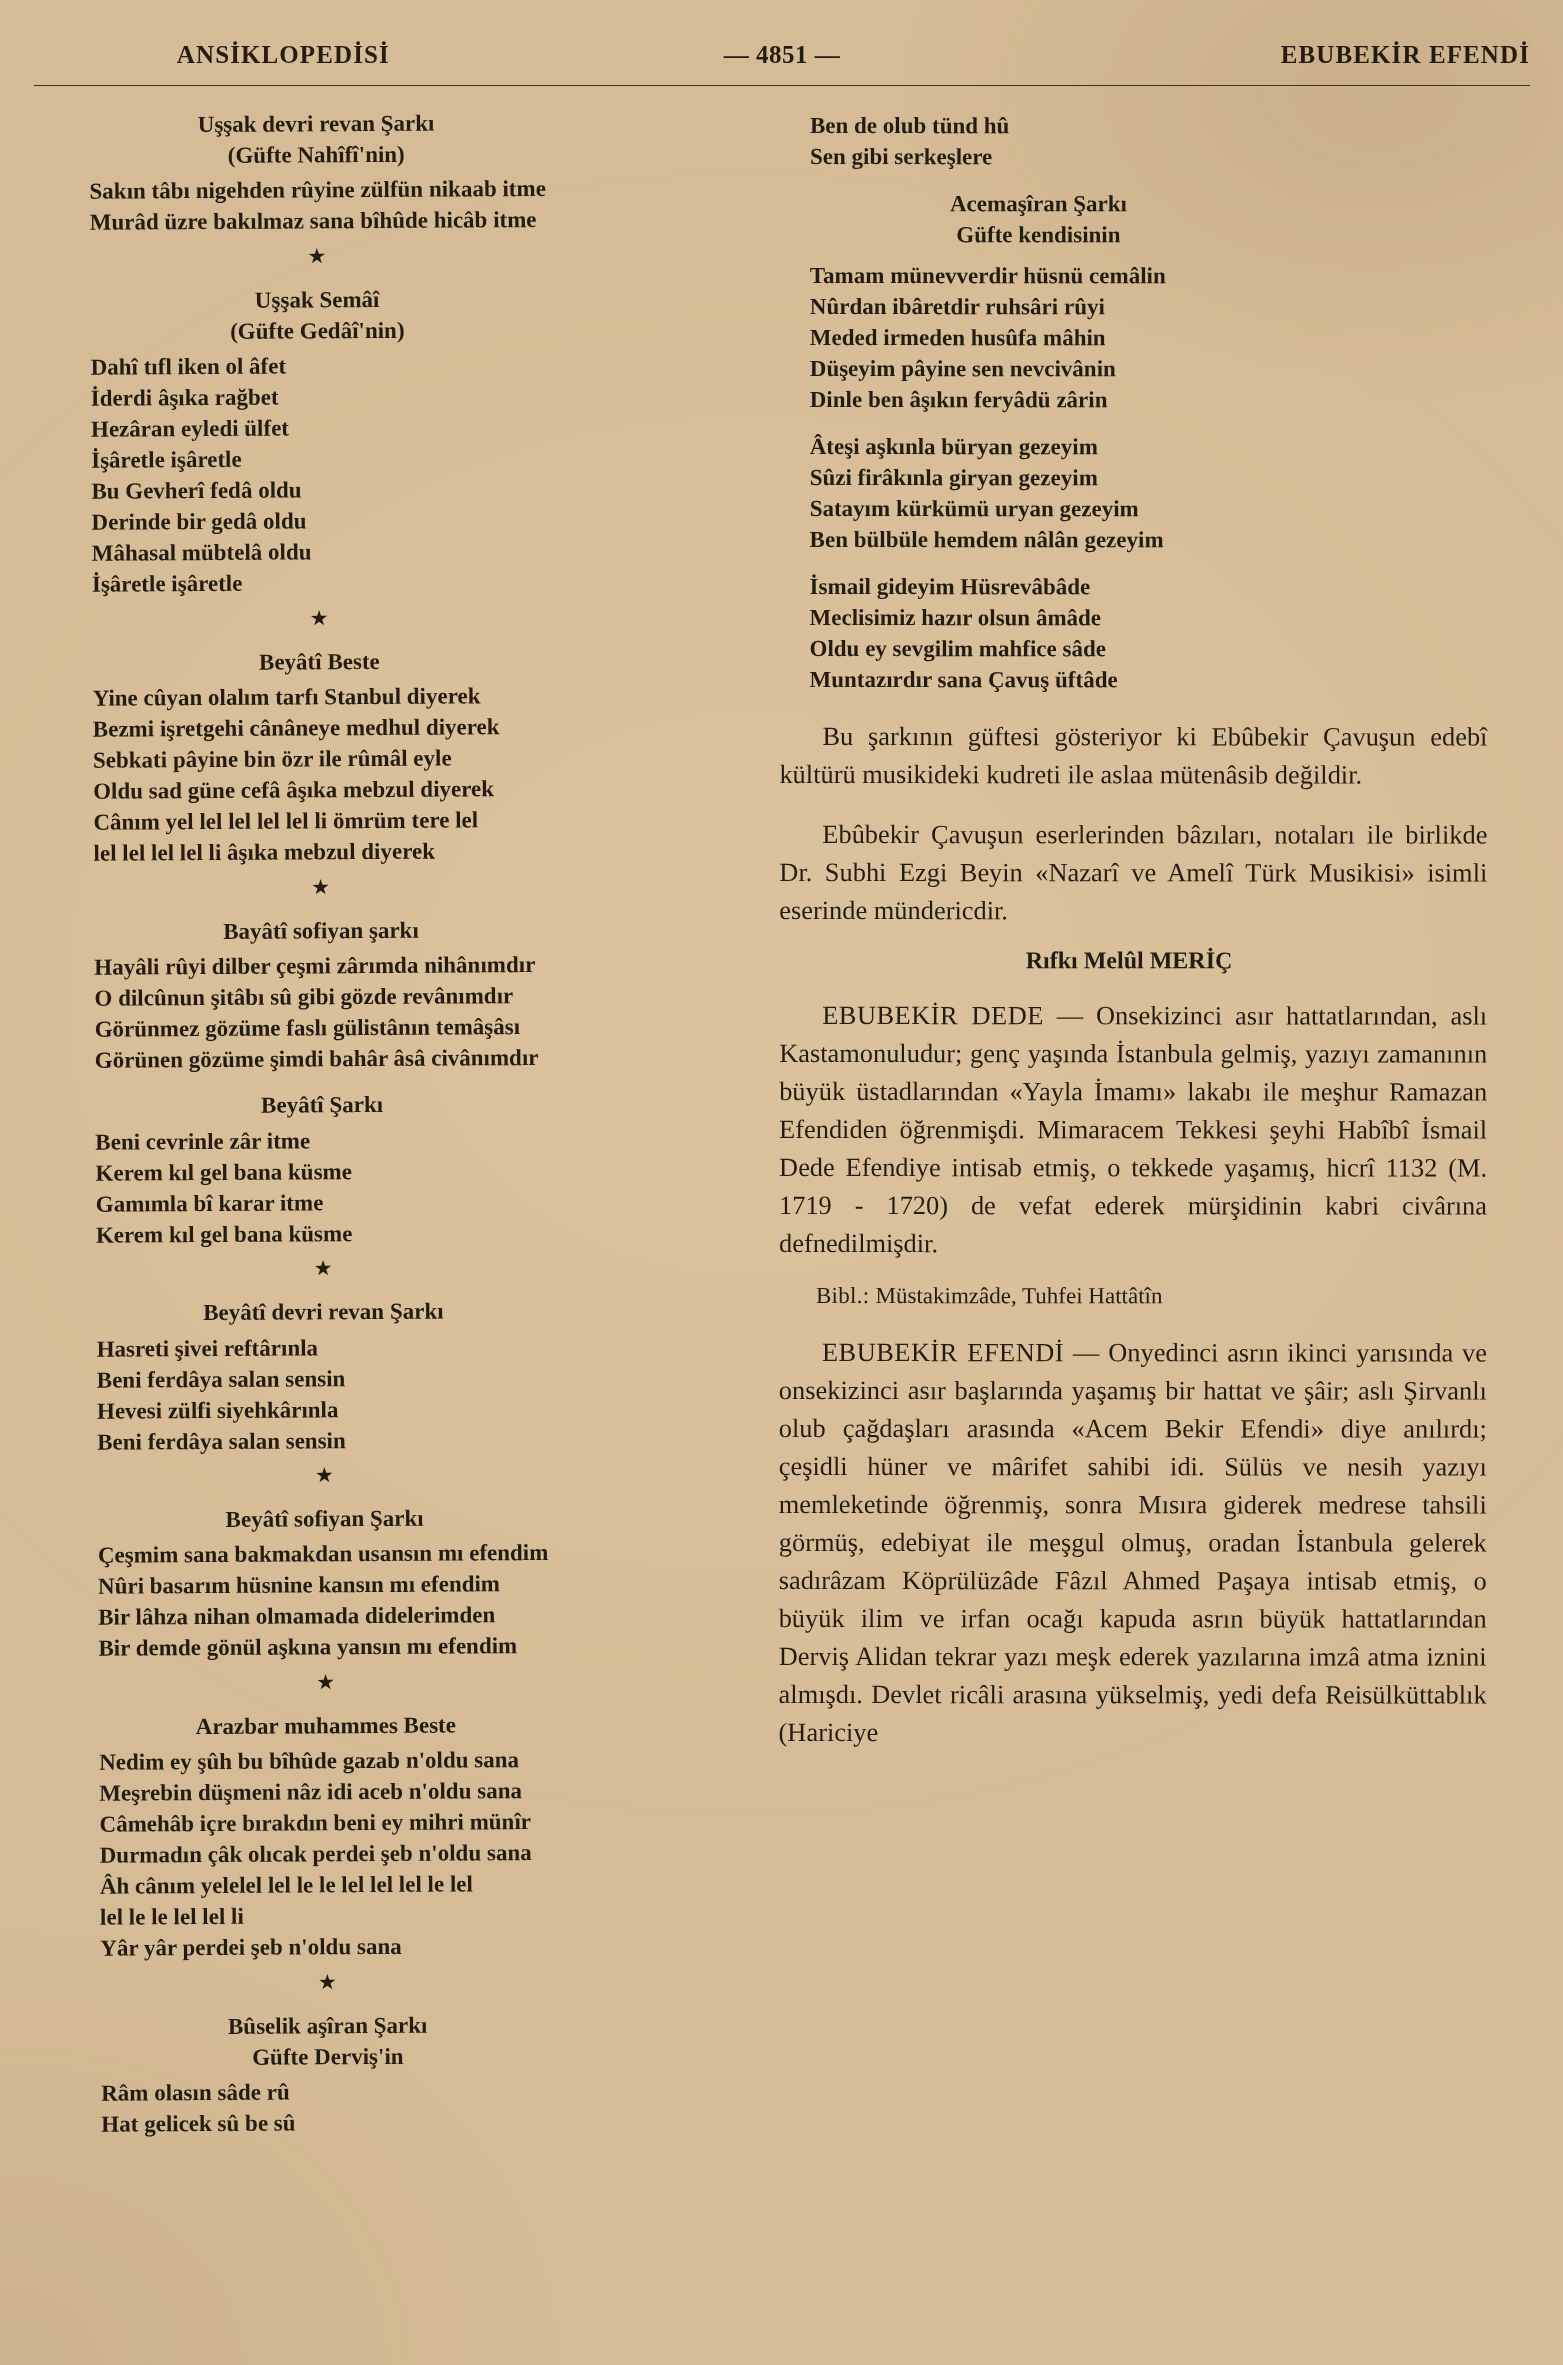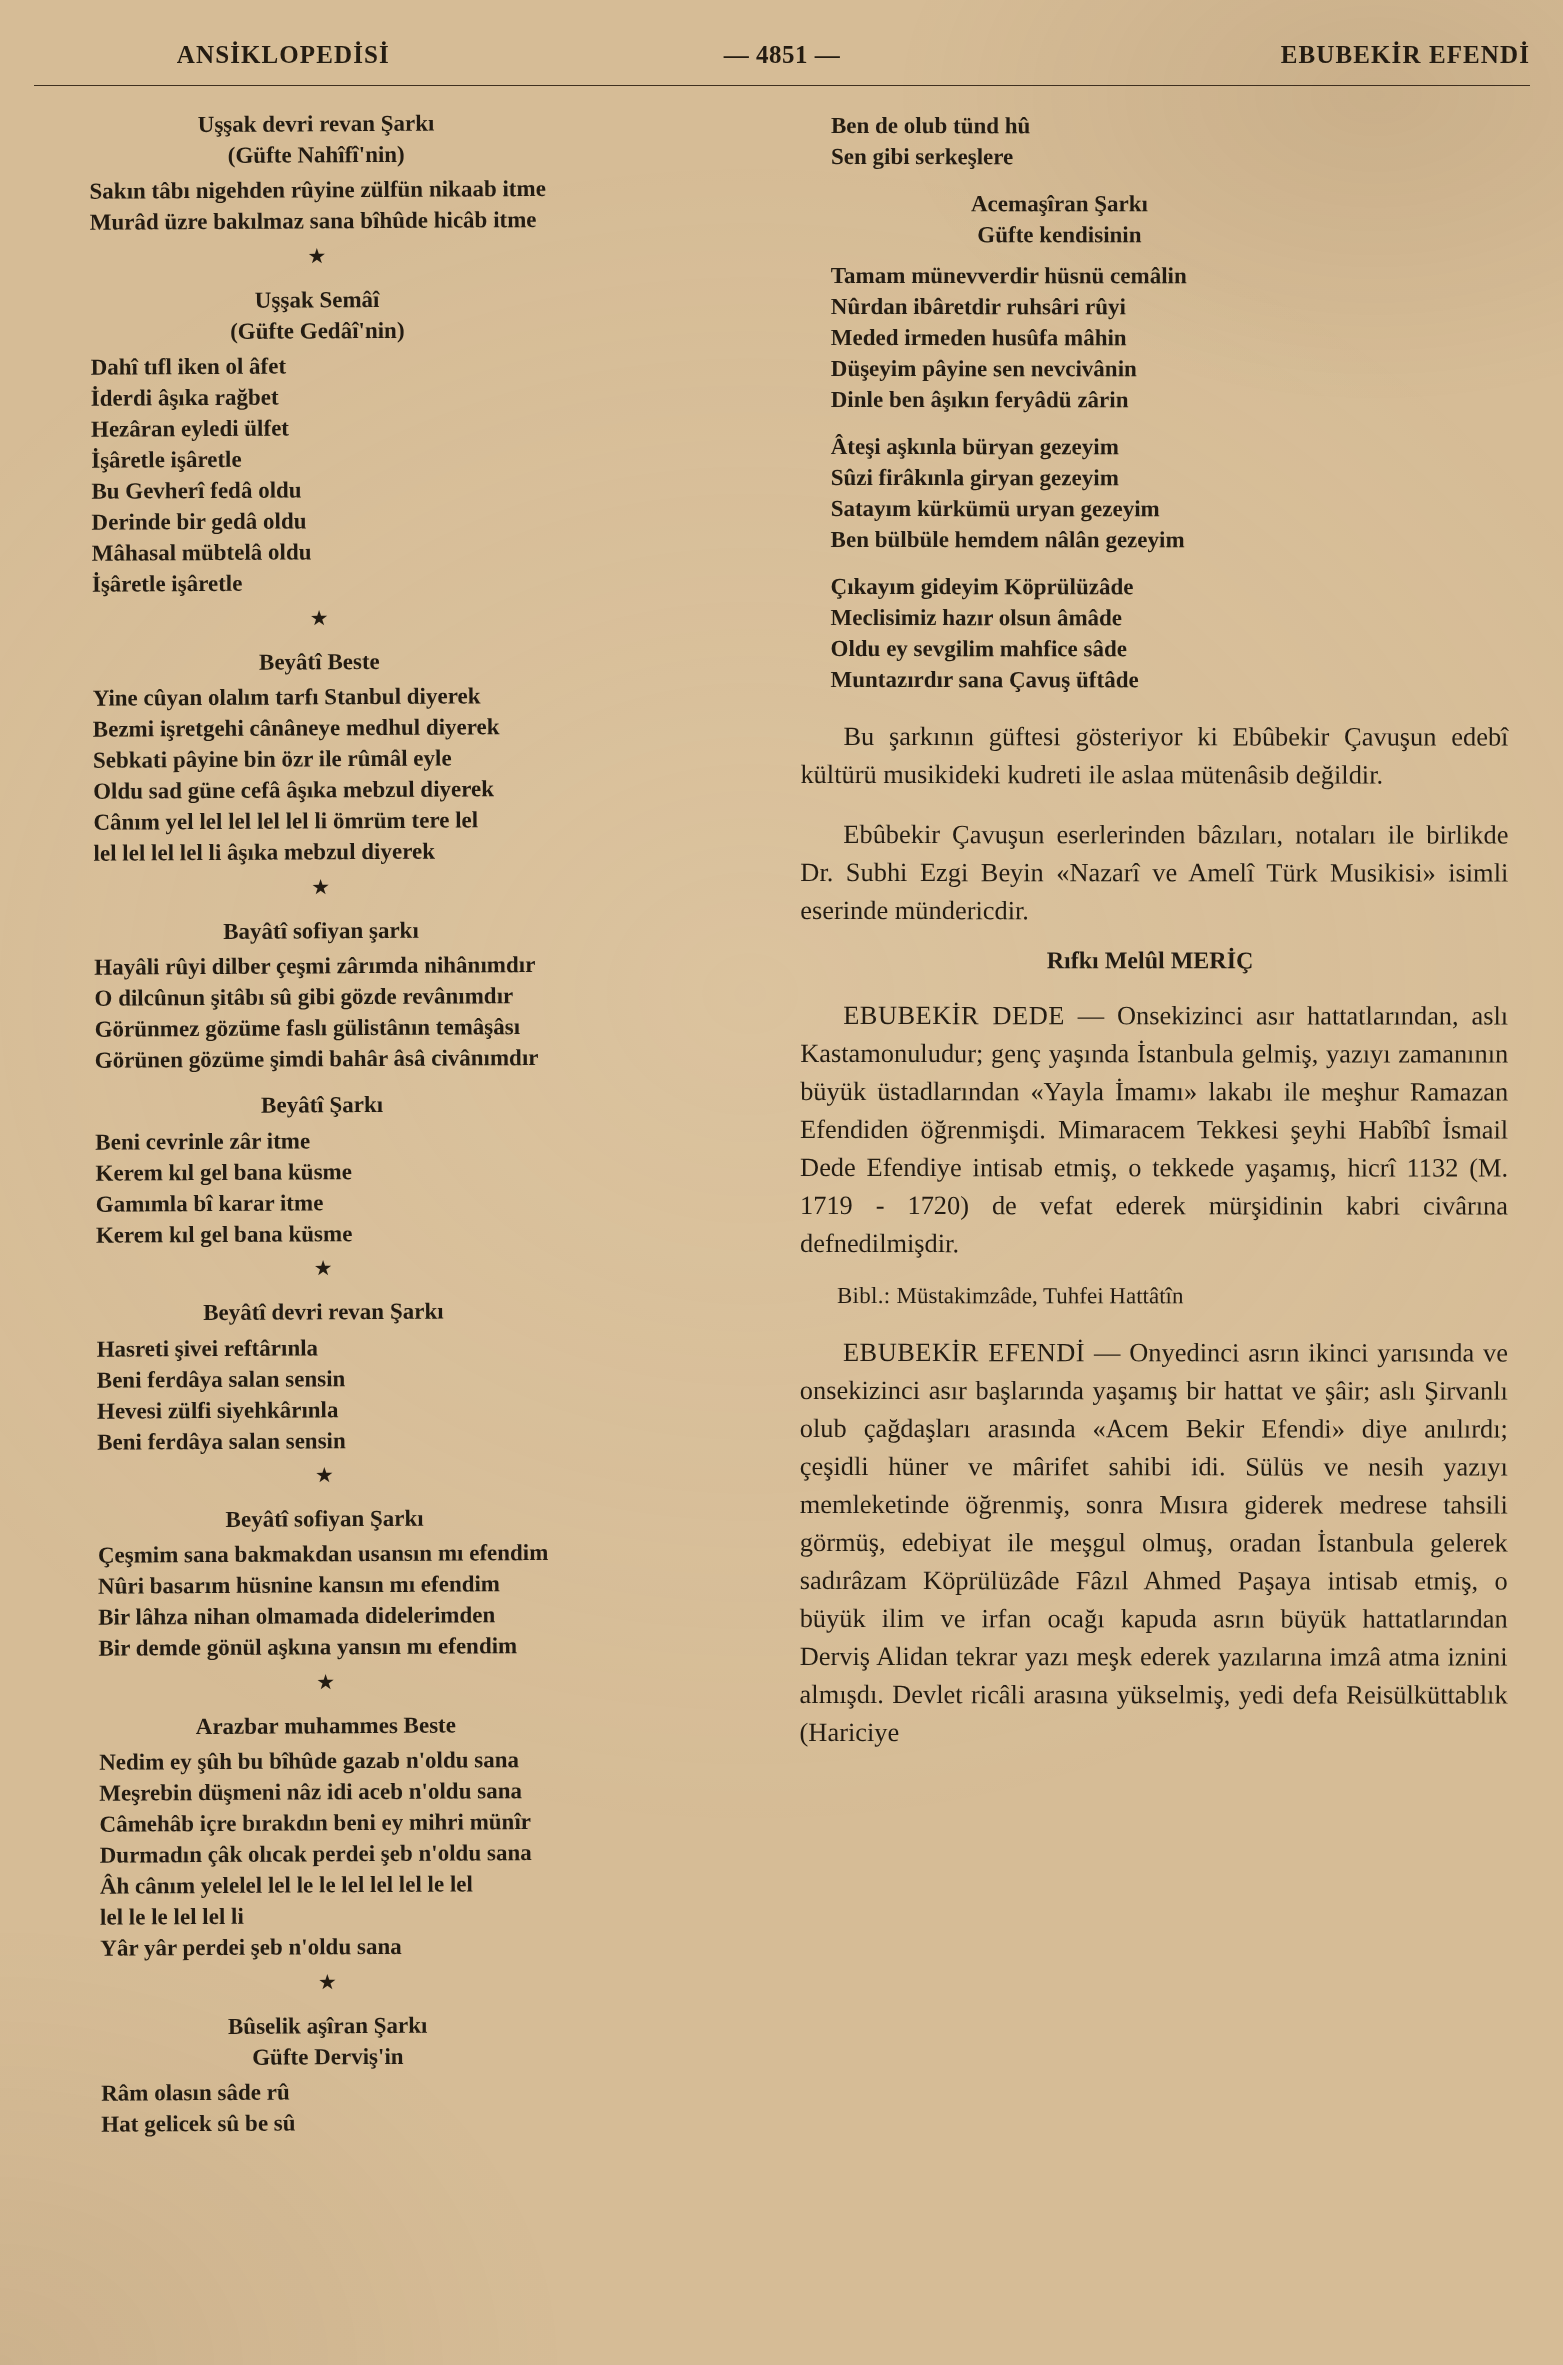--- a/index.html
+++ b/index.html
@@ -17,21 +17,21 @@
       var(--paper);
     color:var(--ink);
     font-family:"Liberation Serif", serif;
   }
   .page{padding:41px 34px 0 34px;}
   .page-header{display:flex;align-items:baseline;font-weight:bold;font-size:25px;letter-spacing:1.1px;}
   .page-header .h-left{flex:1;text-align:center;}
   .page-header .h-center{flex:1;text-align:center;letter-spacing:0.5px;}
   .page-header .h-right{flex:1;text-align:right;}
   .rule{border-top:1.6px solid rgba(36,24,12,0.85);margin-top:16px;}
-  .columns{display:flex;gap:55px;padding:21px 4.2px 0 4.2px;}
+  .columns{display:flex;gap:34px;padding:21px 4.2px 0 4.2px;}
   .col{width:708px;}
   .col-left{transform:rotate(-0.35deg);transform-origin:top left;}
   .col-right{transform:rotate(0.05deg);transform-origin:top left;}
   .col > :first-child{margin-top:3.2px;}
 
   .poem-heading{font-weight:bold;font-size:23px;line-height:31px;text-align:center;width:74%;margin:15px 0 4.2px 16px;}
   .col-right .poem-heading{width:64%;margin-left:32px;margin-bottom:9.5px;}
   .stanza{font-weight:bold;font-size:23px;line-height:31px;margin:4.2px 0 6.3px 51px;}
   .col-right .stanza{margin-left:30px;margin-bottom:16px;}
   .poem-line{white-space:nowrap;}
@@ -168,21 +168,21 @@
           <div class="poem-line">Düşeyim pâyine sen nevcivânin</div>
           <div class="poem-line">Dinle ben âşıkın feryâdü zârin</div>
         </div>
         <div class="stanza">
           <div class="poem-line">Âteşi aşkınla büryan gezeyim</div>
           <div class="poem-line">Sûzi firâkınla giryan gezeyim</div>
           <div class="poem-line">Satayım kürkümü uryan gezeyim</div>
           <div class="poem-line">Ben bülbüle hemdem nâlân gezeyim</div>
         </div>
         <div class="stanza">
-          <div class="poem-line">Çıkayım gideyim Köprülüzâde</div>
+          <div class="poem-line">İsmail gideyim Hüsrevâbâde</div>
           <div class="poem-line">Meclisimiz hazır olsun âmâde</div>
           <div class="poem-line">Oldu ey sevgilim mahfice sâde</div>
           <div class="poem-line">Muntazırdır sana Çavuş üftâde</div>
         </div>
         <p class="prose">Bu şarkının güftesi gösteriyor ki Ebûbekir Çavuşun edebî kültürü musikideki kudreti ile aslaa mütenâsib değildir.</p>
         <p class="prose">Ebûbekir Çavuşun eserlerinden bâzıları, notaları ile birlikde Dr. Subhi Ezgi Beyin «Nazarî ve Amelî Türk Musikisi» isimli eserinde mündericdir.</p>
         <div class="byline">Rıfkı Melûl MERİÇ</div>
         <p class="prose entry"><span class="entry-lead">EBUBEKİR DEDE</span> — Onsekizinci asır hattatlarından, aslı Kastamonuludur; genç yaşında İstanbula gelmiş, yazıyı zamanının büyük üstadlarından «Yayla İmamı» lakabı ile meşhur Ramazan Efendiden öğrenmişdi. Mimaracem Tekkesi şeyhi Habîbî İsmail Dede Efendiye intisab etmiş, o tekkede yaşamış, hicrî 1132 (M. 1719 - 1720) de vefat ederek mürşidinin kabri civârına defnedilmişdir.</p>
         <div class="bibl"><span class="bibl-label">Bibl.: </span>Müstakimzâde, Tuhfei Hattâtîn</div>
         <p class="prose entry"><span class="entry-lead">EBUBEKİR EFENDİ</span> — Onyedinci asrın ikinci yarısında ve onsekizinci asır başlarında yaşamış bir hattat ve şâir; aslı Şirvanlı olub çağdaşları arasında «Acem Bekir Efendi» diye anılırdı; çeşidli hüner ve mârifet sahibi idi. Sülüs ve nesih yazıyı memleketinde öğrenmiş, sonra Mısıra giderek medrese tahsili görmüş, edebiyat ile meşgul olmuş, oradan İstanbula gelerek sadırâzam Köprülüzâde Fâzıl Ahmed Paşaya intisab etmiş, o büyük ilim ve irfan ocağı kapuda asrın büyük hattatlarından Derviş Alidan tekrar yazı meşk ederek yazılarına imzâ atma iznini almışdı. Devlet ricâli arasına yükselmiş, yedi defa Reisülküttablık (Hariciye</p>

